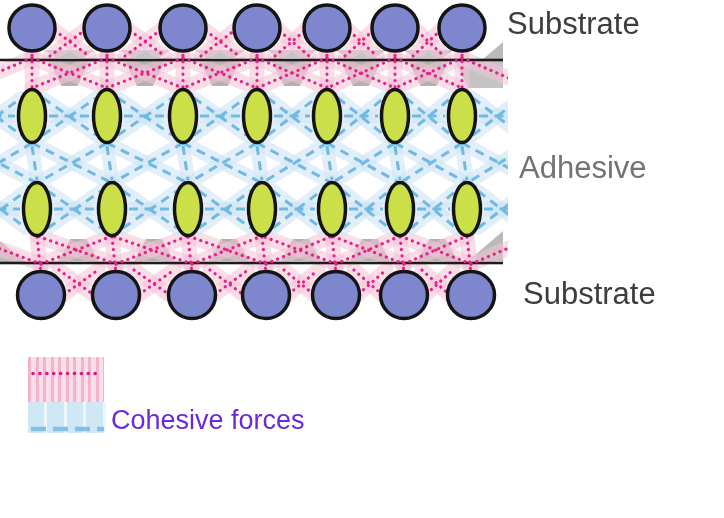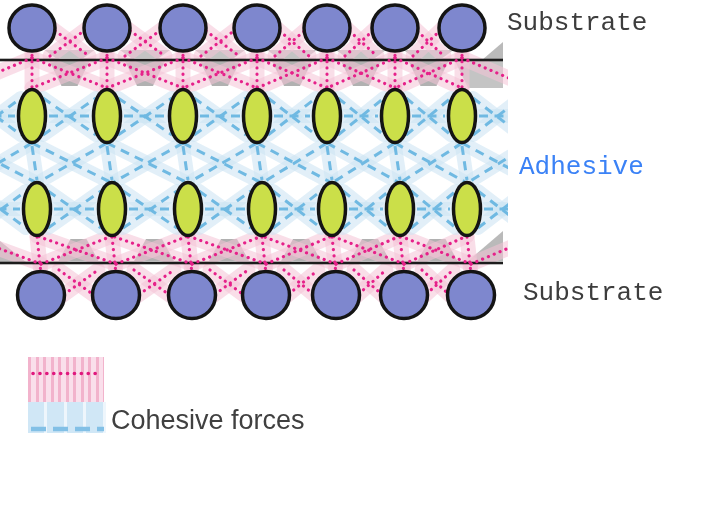--- a/index.html
+++ b/index.html
@@ -2,22 +2,22 @@
 <html><head>
 <meta charset="utf-8">
 <style>
   html,body{margin:0;padding:0;background:#ffffff;}
   .canvas{
     position:relative;width:724px;height:518px;background:#ffffff;overflow:hidden;
     font-family:"Liberation Sans", sans-serif;
   }
   #diagram-svg{position:absolute;left:0;top:0;}
   .lbl{
-    position:absolute;font-size:26px;line-height:27px;color:#3d3d3d;
-    letter-spacing:0px;white-space:nowrap;font-family:Liberation Mono, monospace;
+    position:absolute;font-size:31px;line-height:27px;color:#3d3d3d;
+    letter-spacing:0px;white-space:nowrap;
   }
   #lbl-sub-top{left:507px;top:10px;}
   #lbl-adh{left:519px;top:154px;}
   #lbl-sub-bot{left:523px;top:280px;}
   .legend{position:absolute;left:0;top:0;width:724px;height:518px;pointer-events:none;}
   .swatch{position:absolute;}
   .swatch.pink{
     left:28px;top:357px;width:76px;height:45px;
     background:repeating-linear-gradient(90deg,#f2b3cc 0 3px,#fadfeb 3px 7.5px);
   }
@@ -375,30 +375,30 @@
         <circle cx="116" cy="295" r="23.5" fill="#7e87ce" stroke="#141414" stroke-width="3.5"></circle>
         <circle cx="192" cy="295" r="23.5" fill="#7e87ce" stroke="#141414" stroke-width="3.5"></circle>
         <circle cx="266" cy="295" r="23.5" fill="#7e87ce" stroke="#141414" stroke-width="3.5"></circle>
         <circle cx="336" cy="295" r="23.5" fill="#7e87ce" stroke="#141414" stroke-width="3.5"></circle>
         <circle cx="404" cy="295" r="23.5" fill="#7e87ce" stroke="#141414" stroke-width="3.5"></circle>
         <circle cx="471" cy="295" r="23.5" fill="#7e87ce" stroke="#141414" stroke-width="3.5"></circle>
       </g>
     </svg>
 
   <div class="lbl" id="lbl-sub-top" style="color: rgb(61, 61, 61);">Substrate</div>
-  <div class="lbl" id="lbl-adh" style="color: #3b82f6;">Adhesive</div>
+  <div class="lbl" id="lbl-adh" style="color: #737373;">Adhesive</div>
   <div class="lbl" id="lbl-sub-bot" style="color: rgb(61, 61, 61);">Substrate</div>
 
   <div class="legend">
     <div class="swatch pink">
       <svg width="76" height="45">
         <line x1="5" y1="16.5" x2="72" y2="16.5" stroke="#e0187e" stroke-width="3.6" stroke-linecap="round" stroke-dasharray="0.1 6.8"></line>
       </svg>
     </div>
     <div class="swatch blue">
       <svg width="78" height="31">
         <line x1="3" y1="27" x2="76" y2="27" stroke="#82c0e6" stroke-width="4.5" stroke-dasharray="15 7"></line>
       </svg>
     </div>
-    <div class="leg-lbl" id="leg-lbl-cohesive" style="color: #404040;">Cohesive forces</div>
+    <div class="leg-lbl" id="leg-lbl-cohesive" style="color: #6d28d9;">Cohesive forces</div>
   </div>
 
 </div>
 
 </body></html>

